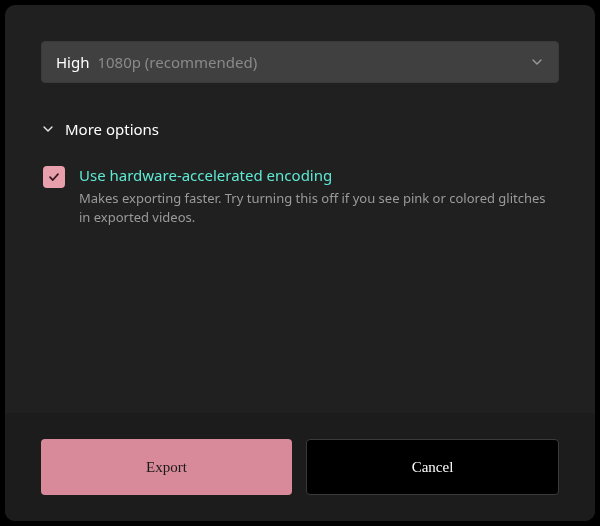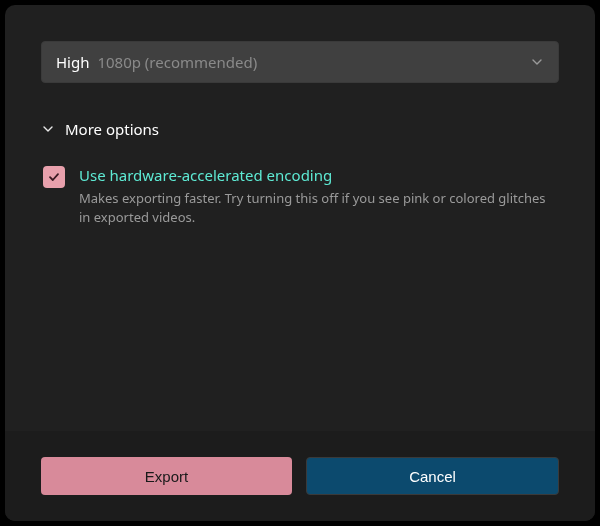--- a/index.html
+++ b/index.html
@@ -102,35 +102,36 @@
       color: #9a9a9a;
     }
     .footer {
       background: #1c1c1c;
       padding: 26px 36px;
       display: flex;
       gap: 14px;
     }
     .btn {
       flex: 1;
-      height: 38px;
+      height: 56px;
       border-radius: 4px;
       font-size: 15px;
       display: flex;
       align-items: center;
       justify-content: center;
       cursor: pointer;
       border: none;
+      font-family: Liberation Serif, serif;
     }
     .btn-primary {
       background: #d88a9a;
       color: #1a1a1a;
     }
     .btn-secondary {
-      background: #0c4a6e;
+      background: #000000;
       color: #fff;
       border: 1px solid #3a3a3a;
     }
   </style>
 </head>
 <body>
 
 <div class="dialog">
   <div class="content">
 

